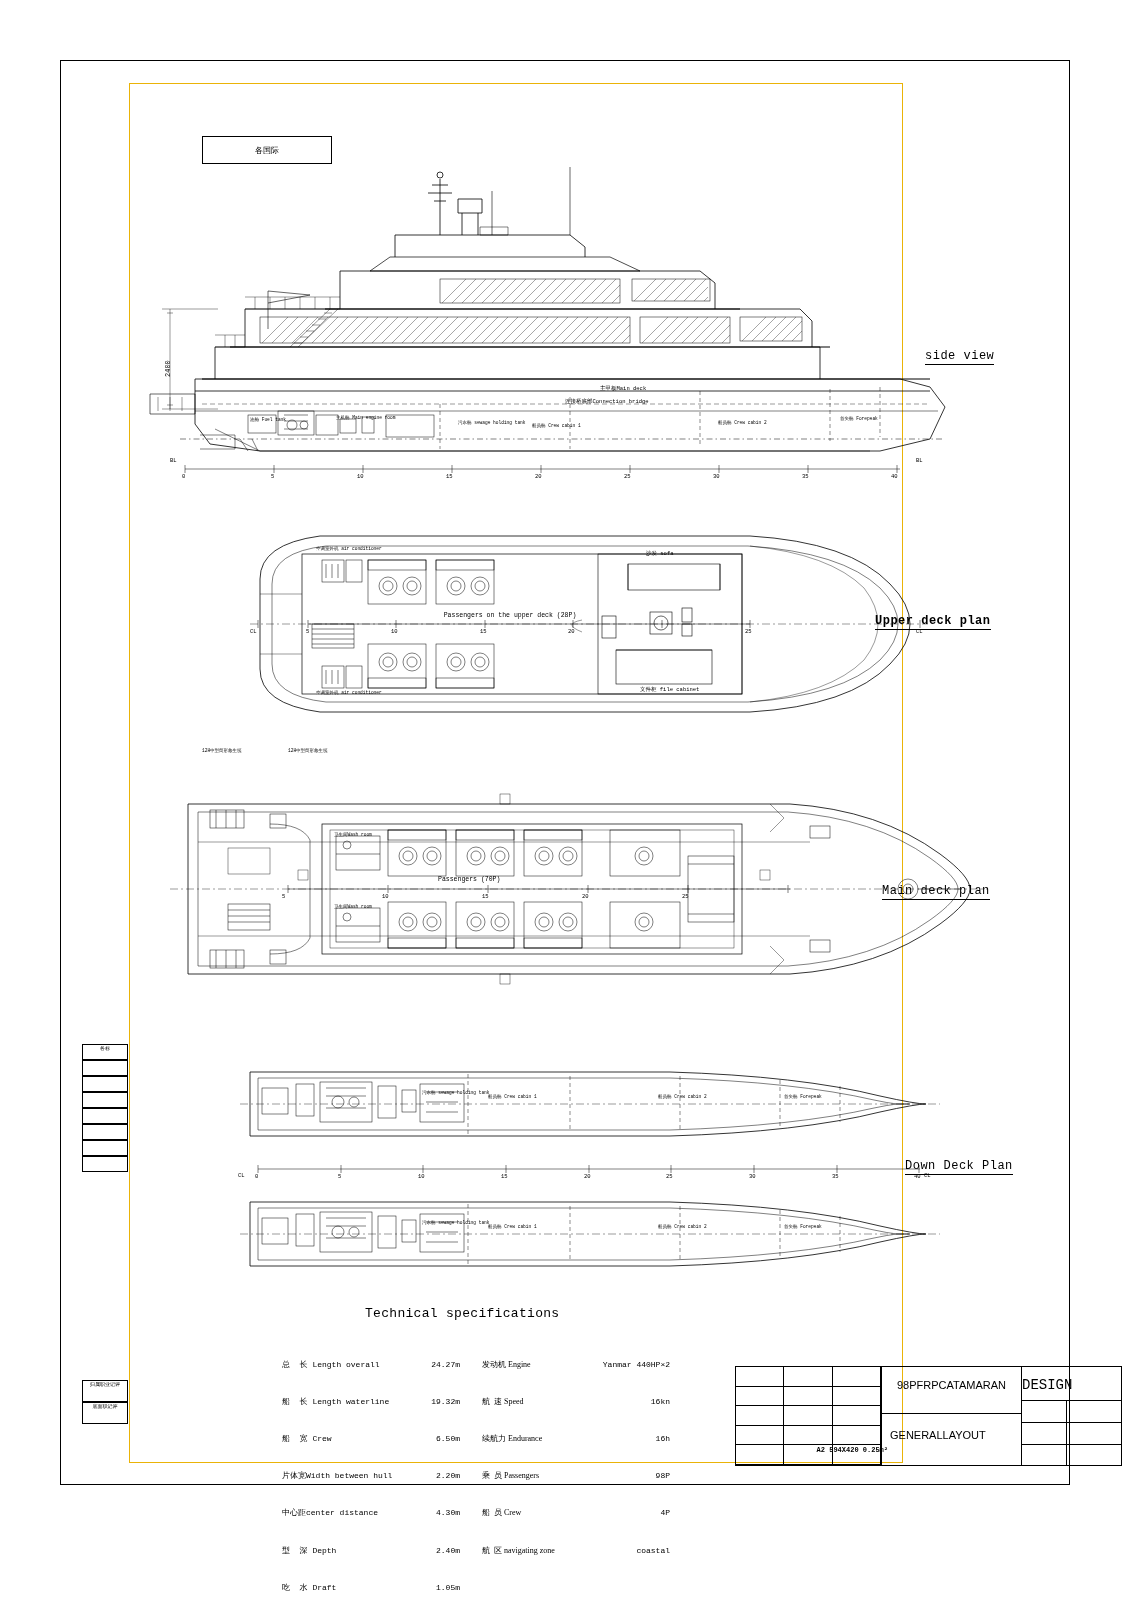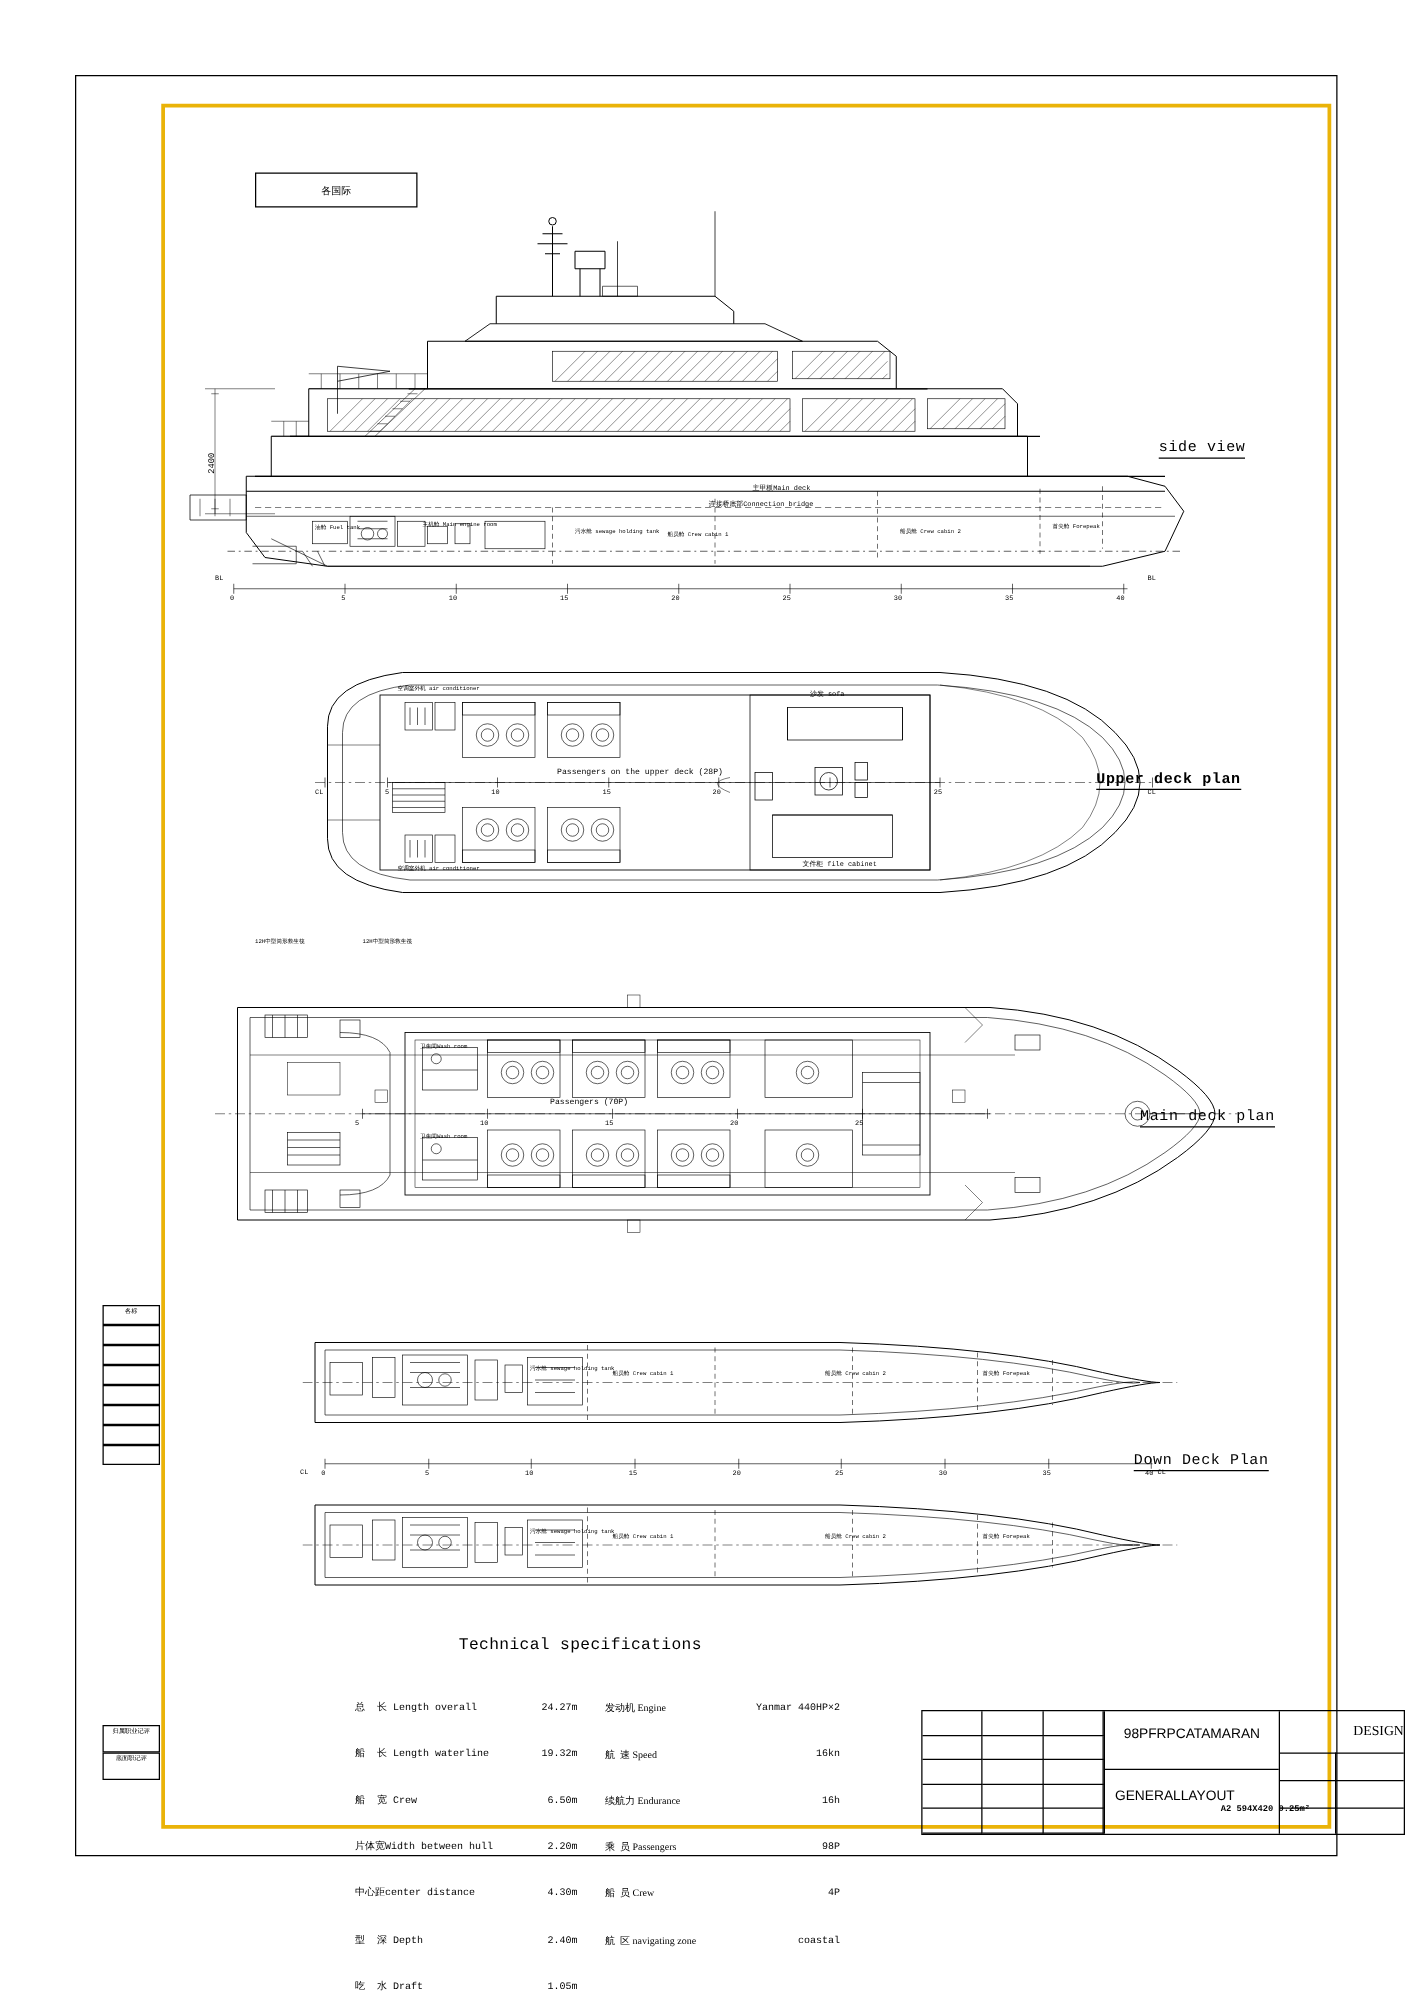--- a/index.html
+++ b/index.html
@@ -18,22 +18,22 @@
   .sheet {
     position: absolute;
     left: 60px; top: 60px;
     width: 1010px; height: 1425px;
     border: 1.5px solid #000;
     box-sizing: border-box;
   }
   .sheet-inner {
     position: absolute;
     left: 68px; top: 22px;
-    width: 936px; height: 1380px;
-    border: 3px solid #eab308;
+    width: 774px; height: 1380px;
+    border: 1px solid #eab308;
     box-sizing: border-box;
   }
   
   .left-strip {
     position: absolute;
     left: 60px; top: 60px;
     width: 68px; height: 1425px;
   }
   .lbox {
     position: absolute;
@@ -124,22 +124,22 @@
     font-size: 11px;
     font-family: "Liberation Sans", sans-serif;
   }
   .tb-right {
     flex: 1;
     position: relative;
     box-sizing: border-box;
   }
   .tb-right .rt {
     position: absolute; left: 0; right: 0; top: 10px;
-    text-align: right; font-size: 11px;
-    font-family: Liberation Serif, serif;
+    text-align: left; font-size: 14px;
+    font-family: Liberation Mono, monospace;
   }
   .tb-right .rsep {
     position: absolute; left: 0; right: 0;
     border-top: 1px solid #000;
   }
   .tb-right .rvsep {
     position: absolute; top: 33px; bottom: 0;
     border-left: 1px solid #000;
   }
   .sheet-code {
@@ -552,21 +552,21 @@
       <div class="tiny" style="position:absolute; left:164px; top:68px;">卫生间Wash room</div>
       <div class="tiny" style="position:absolute; left:164px; top:140px;">卫生间Wash room</div>
       <div class="tiny3" style="position:absolute; left:268px; top:112px;">Passengers (70P)</div>
       <div class="tiny2" style="position:absolute; left:112px; top:129px;">5</div>
       <div class="tiny2" style="position:absolute; left:212px; top:129px;">10</div>
       <div class="tiny2" style="position:absolute; left:312px; top:129px;">15</div>
       <div class="tiny2" style="position:absolute; left:412px; top:129px;">20</div>
       <div class="tiny2" style="position:absolute; left:512px; top:129px;">25</div>
     </div>
 
-    <div class="view-label" style="left:780px; top:800px;">Main deck plan</div>
+    <div class="view-label" style="left:752px; top:800px;">Main deck plan</div>
 
     <div class="dwg" style="left:110px; top:980px; width:700px; height:220px;">
       <svg width="700" height="220" viewBox="0 0 700 220">
         <g fill="none" stroke="#000" stroke-width="0.8">
 
           <path d="M10,8 L10,72 L430,72 Q560,68 640,48 Q676,40 686,40 Q676,40 640,32 Q560,12 430,8 Z"></path>
           <path d="M18,14 L18,66 L430,66 Q556,62 634,44 Q662,38 670,40" stroke-width="0.5"></path>
           <path d="M18,14 L430,14 Q556,18 634,36 Q662,42 670,40" stroke-width="0.5"></path>
           <path d="M0,40 L700,40" stroke-width="0.4" stroke-dasharray="8,3,2,3"></path>
           <g stroke-width="0.45" stroke-dasharray="4,3">

